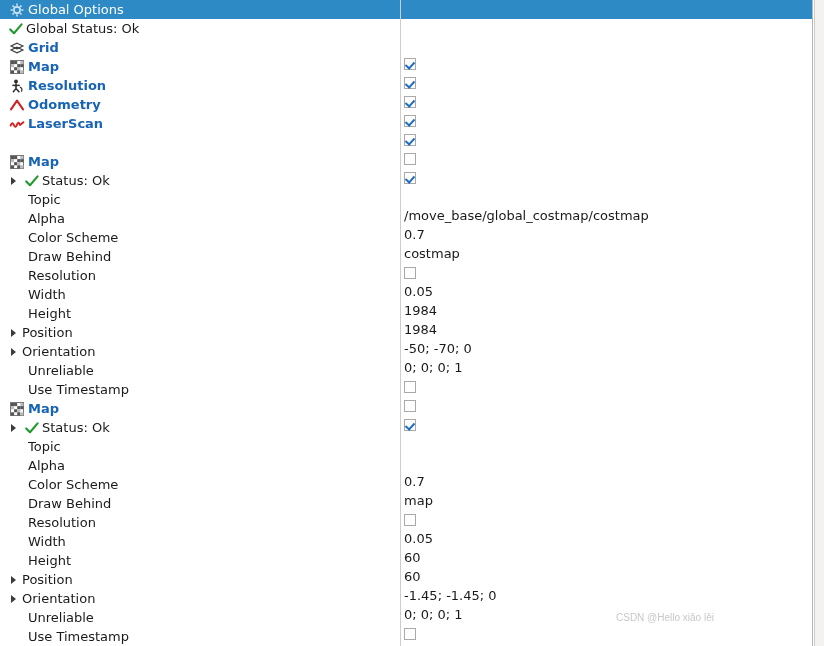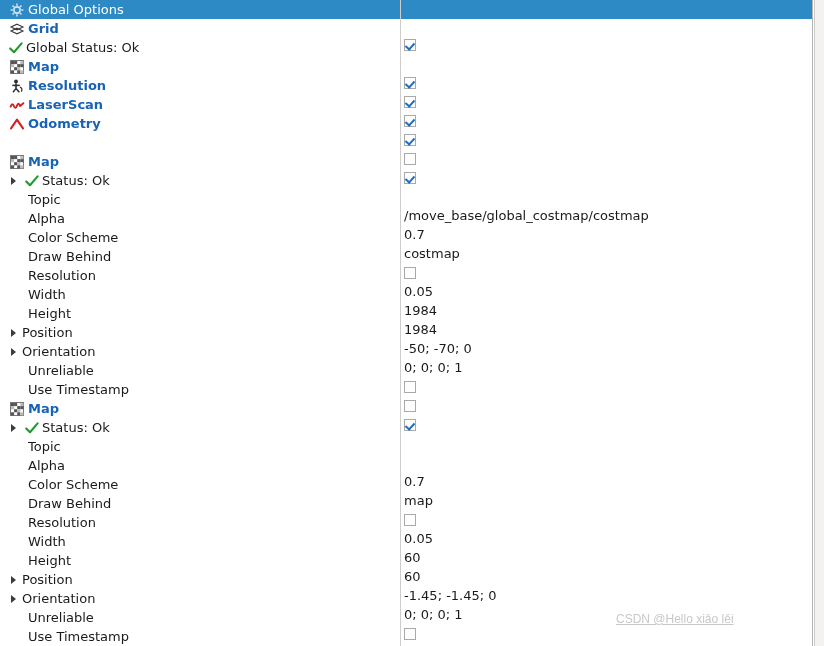--- a/index.html
+++ b/index.html
@@ -170,26 +170,25 @@
     height: 7px;
     border: solid #1f6fc0;
     border-width: 0 2px 2px 0;
     transform: rotate(42deg);
   }
 
   #watermark {
     position: absolute;
     left: 616px;
     top: 612px;
-    font-size: 12px;
+    font-size: 10px;
     color: #c8c8c8;
     font-family: "Liberation Sans", sans-serif;
     white-space: nowrap;
     z-index: 3;
-    text-decoration: underline;
   }
 </style>
 </head>
 <body>
 
 <div id="panel">
   <div id="col-divider"></div>
   <div id="rows-container">
       <div class="row selected">
         <div class="name-cell">
@@ -206,41 +205,41 @@
               <line x1="7.999999999999999" y1="3.8" x2="7.999999999999999" y2="1.5999999999999996" stroke="#cfe4f3" stroke-width="1.5"></line>
               <line x1="10.969848480983499" y1="5.030151519016499" x2="12.525483399593902" y2="3.474516600406095" stroke="#cfe4f3" stroke-width="1.5"></line>
             </svg>
           </span>
           <span class="name-text title">Global Options</span>
         </div>
       </div>
       <div class="row">
         <div class="name-cell">
           <span class="ind-0"></span>
+          <span class="status-check">
+            <svg width="16" height="16" viewBox="0 0 16 16">
+              <path d="M2.2 8.4 L6 12.2 L13.6 3.4" fill="none" stroke="#1f9b2e" stroke-width="2.1" stroke-linecap="round" stroke-linejoin="round"></path>
+            </svg>
+          </span>
+          <span class="name-text plain">Global Status: Ok</span>
+        </div>
+      </div>
+      <div class="row">
+        <div class="name-cell">
+          <span class="ind-0"></span>
           <span class="icon-slot">
             <svg width="16" height="16" viewBox="0 0 16 16">
               <path d="M8 3.2 L14 6 L8 8.8 L2 6 Z" fill="none" stroke="#3a3a3a" stroke-width="1.1"></path>
               <path d="M8 7.2 L14 10 L8 12.8 L2 10 Z" fill="none" stroke="#3a3a3a" stroke-width="1.1"></path>
             </svg>
           </span>
           <span class="name-text display">Grid</span>
         </div>
         <div class="value-cell">
           <span class="cb on"></span>
-        </div>
-      </div>
-      <div class="row">
-        <div class="name-cell">
-          <span class="ind-0"></span>
-          <span class="status-check">
-            <svg width="16" height="16" viewBox="0 0 16 16">
-              <path d="M2.2 8.4 L6 12.2 L13.6 3.4" fill="none" stroke="#1f9b2e" stroke-width="2.1" stroke-linecap="round" stroke-linejoin="round"></path>
-            </svg>
-          </span>
-          <span class="name-text plain">Global Status: Ok</span>
         </div>
       </div>
       <div class="row">
         <div class="name-cell">
           <span class="ind-0"></span>
           <span class="icon-slot">
             <svg width="16" height="16" viewBox="0 0 16 16">
               <rect x="1.5" y="1.5" width="13" height="13" fill="#ffffff" stroke="#777" stroke-width="1"></rect>
               <rect x="2" y="2" width="3.1" height="3.1" fill="#555"></rect>
               <rect x="5.1" y="2" width="3.1" height="3.1" fill="#555"></rect>
@@ -278,38 +277,38 @@
         </div>
         <div class="value-cell">
           <span class="cb on"></span>
         </div>
       </div>
       <div class="row">
         <div class="name-cell">
           <span class="ind-0"></span>
           <span class="icon-slot">
             <svg width="16" height="16" viewBox="0 0 16 16">
+              <path d="M2 12.4 L8 3.6 L14 12.4" fill="none" stroke="#d32020" stroke-width="2.1" stroke-linecap="round" stroke-linejoin="round"></path>
+            </svg>
+          </span>
+          <span class="name-text display">Odometry</span>
+        </div>
+        <div class="value-cell">
+          <span class="cb on"></span>
+        </div>
+      </div>
+      <div class="row">
+        <div class="name-cell">
+          <span class="ind-0"></span>
+          <span class="icon-slot">
+            <svg width="16" height="16" viewBox="0 0 16 16">
               <path d="M1.6 9.6 Q3.4 5 5.2 9.6 Q6.6 12.4 8 8.6 Q9.4 4.6 11 9 L14.4 6.2" fill="none" stroke="#d32020" stroke-width="1.9" stroke-linecap="round" stroke-linejoin="round"></path>
             </svg>
           </span>
           <span class="name-text display">LaserScan</span>
-        </div>
-        <div class="value-cell">
-          <span class="cb on"></span>
-        </div>
-      </div>
-      <div class="row">
-        <div class="name-cell">
-          <span class="ind-0"></span>
-          <span class="icon-slot">
-            <svg width="16" height="16" viewBox="0 0 16 16">
-              <path d="M2 12.4 L8 3.6 L14 12.4" fill="none" stroke="#d32020" stroke-width="2.1" stroke-linecap="round" stroke-linejoin="round"></path>
-            </svg>
-          </span>
-          <span class="name-text display">Odometry</span>
         </div>
         <div class="value-cell">
           <span class="cb on"></span>
         </div>
       </div>
       <div class="row">
         <div class="value-cell">
           <span class="cb"></span>
         </div>
       </div>

